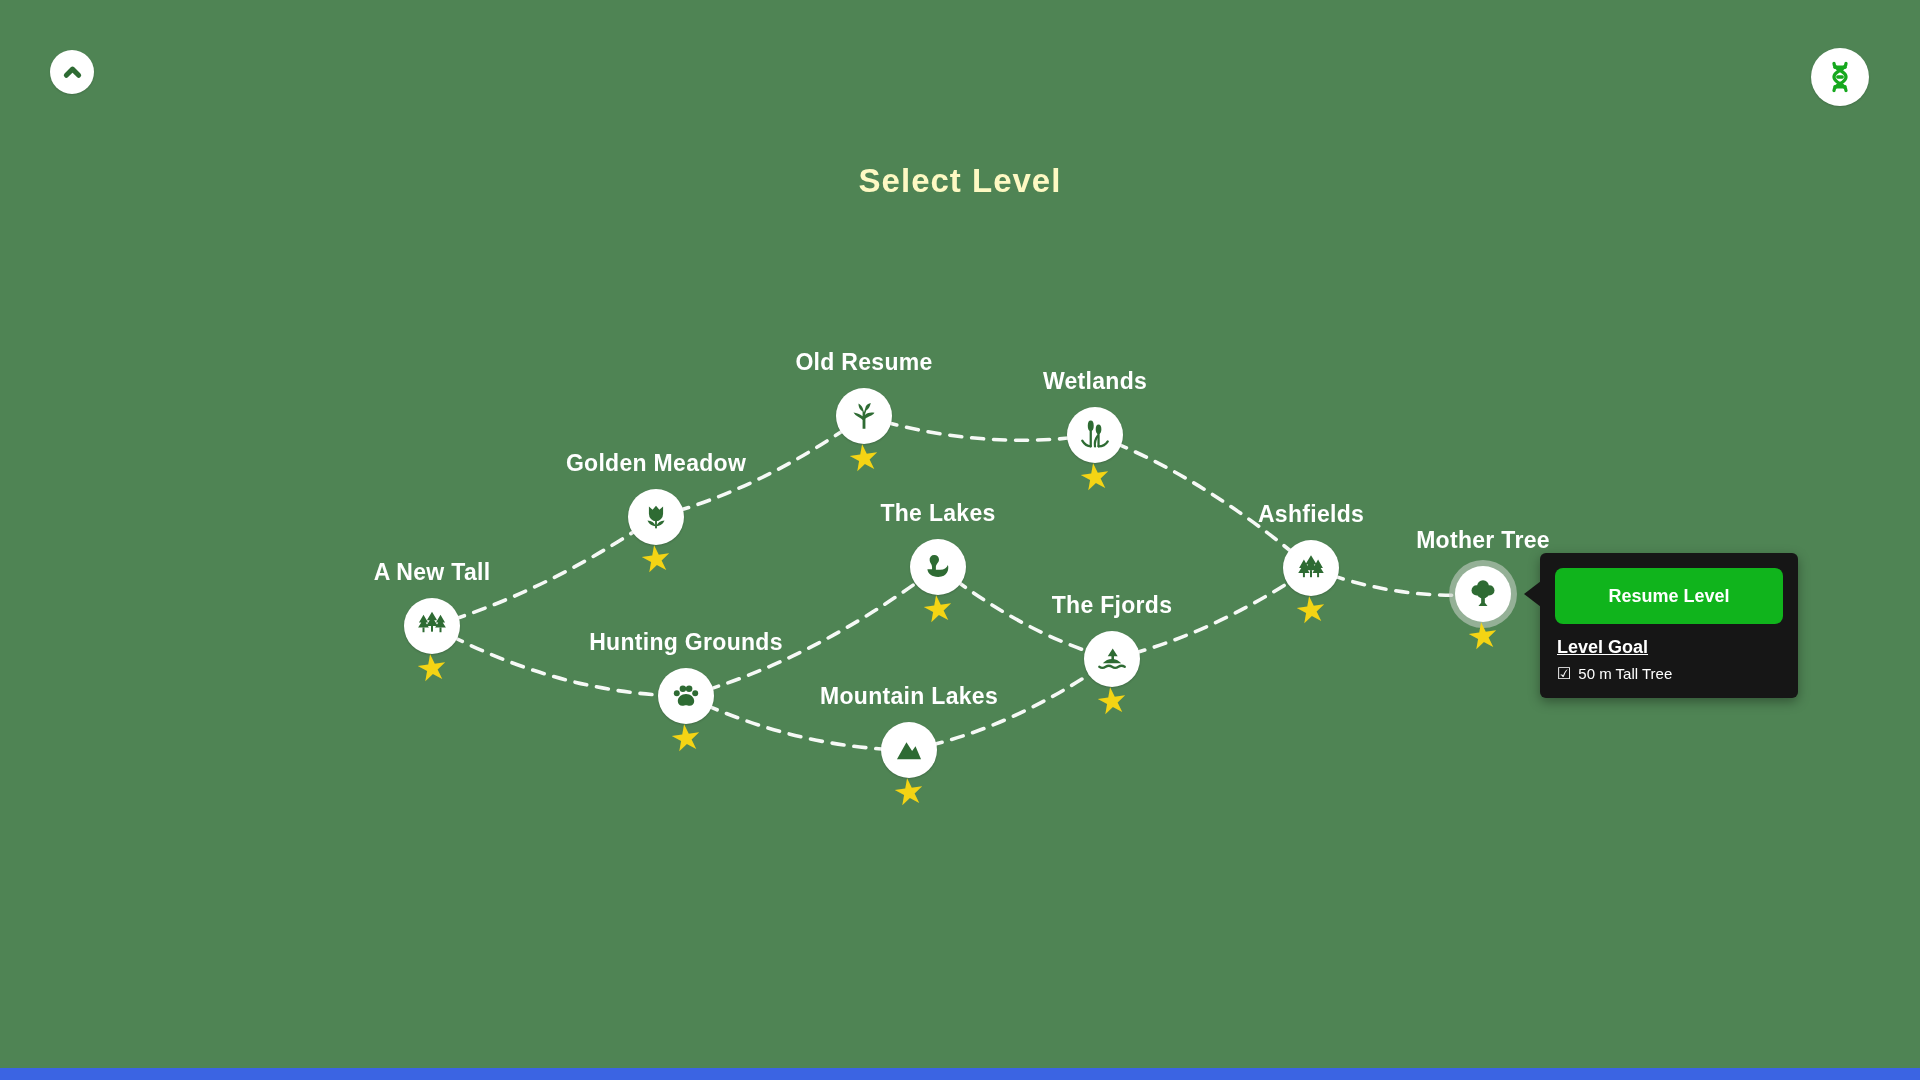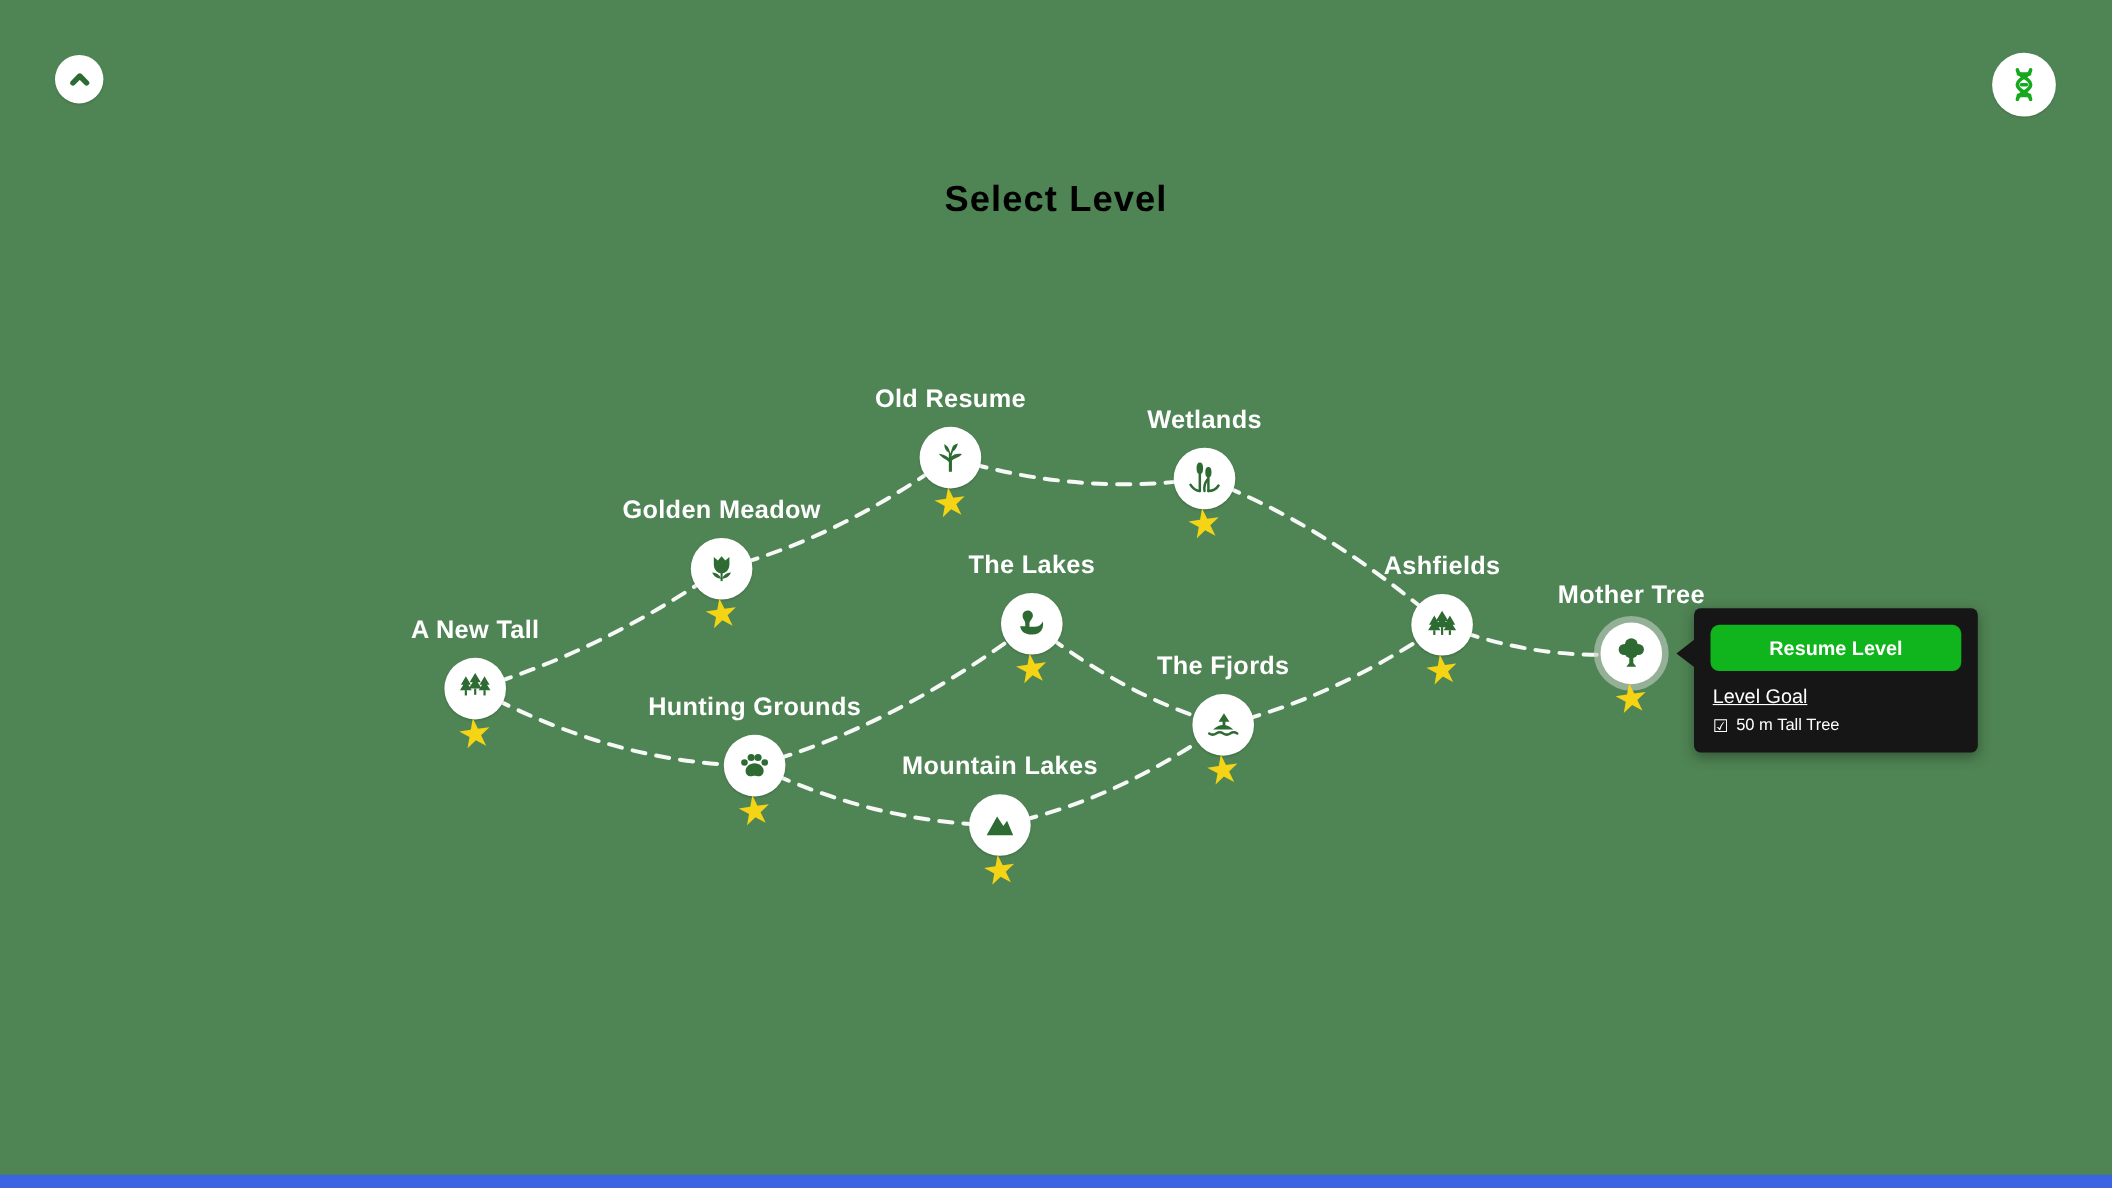--- a/index.html
+++ b/index.html
@@ -4,21 +4,21 @@
 <style>
   html,body{margin:0;padding:0;background:#4f8454;}
   .stage{
     position:relative;width:1920px;height:1080px;overflow:hidden;
     background:var(--bg,#4f8454);
     font-family:"Liberation Sans","DejaVu Sans",sans-serif;
     -webkit-font-smoothing:antialiased;
   }
   .screen-title{
     position:absolute;top:162px;left:0;width:100%;text-align:center;
-    color:#000000;font-size:33px;font-weight:700;letter-spacing:1px;
+    color:#fef9c3;font-size:33px;font-weight:700;letter-spacing:1px;
   }
   
   #edges{position:absolute;left:0;top:0;width:1920px;height:1080px;}
   #edges path{stroke:#ffffff;stroke-width:3.6;fill:none;stroke-dasharray:12 10;stroke-linecap:round;opacity:.95;}
 
   
   .level-node{position:absolute;width:0;height:0;}
   .node-circle{
     position:absolute;left:0;top:0;transform:translate(-50%,-50%);
     width:56px;height:56px;border-radius:50%;background:#ffffff;border:none;
@@ -54,25 +54,25 @@
     position:absolute;left:1540px;top:553px;width:258px;z-index:5;
     background:var(--popup-bg,#161616);border-radius:6px;color:#fff;
     padding-bottom:16px;box-shadow:0 4px 12px rgba(0,0,0,.35);
   }
   .popup-arrow{
     position:absolute;left:-16px;top:28px;width:0;height:0;
     border-top:13px solid transparent;border-bottom:13px solid transparent;
     border-right:17px solid var(--popup-bg,#161616);
   }
   .resume-btn{
-    display:block;margin:15px auto 13px;width:228px;height:42px;
+    display:block;margin:15px auto 13px;width:228px;height:56px;
     background:var(--btn-green,#10b41c);border:none;border-radius:8px;
     color:#ffffff;font-size:18px;font-weight:700;font-family:inherit;cursor:pointer;
   }
-  .goal-heading{margin:2px 17px 7px;font-size:18px;font-weight:400;text-decoration:underline;}
+  .goal-heading{margin:2px 17px 7px;font-size:18px;font-weight:700;text-decoration:underline;}
   .goal-row{margin:0 17px;font-size:15px;display:flex;align-items:center;gap:7px;}
   .goal-check{font-size:16px;line-height:1;font-family:"DejaVu Sans",sans-serif;}
 
   .bottom-strip{position:absolute;left:0;bottom:0;width:100%;height:12px;background:var(--strip,#3b64e3);}
 </style>
 </head>
 <body>
 
 <div class="stage" style="--bg: #4f8454; --icon-green: #2e6b33; --star: #f4d414; --popup-bg: #161616; --btn-green: #10b41c; --strip: #3b64e3;">
 

